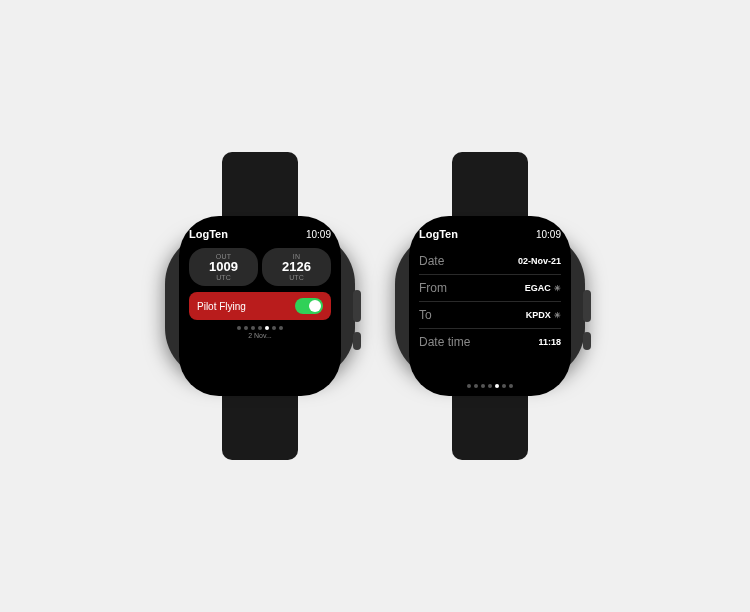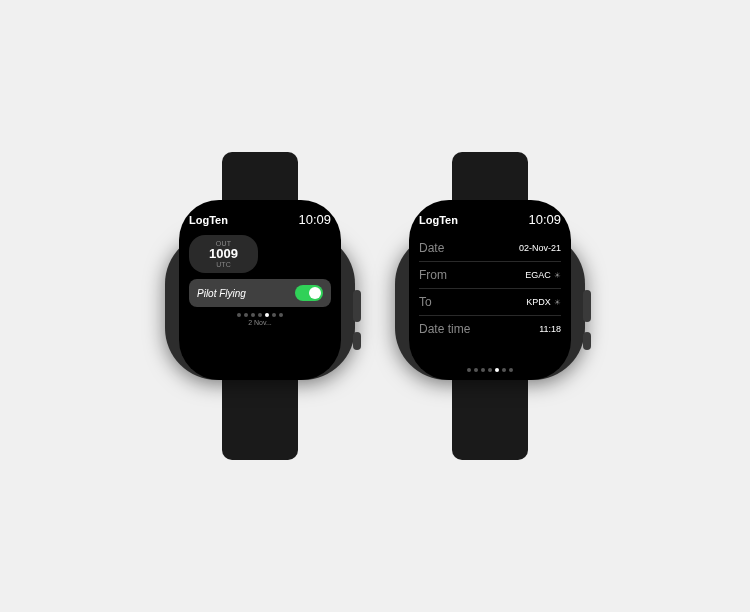--- a/index.html
+++ b/index.html
@@ -34,21 +34,21 @@
 
     
     .watch-body {
       width: 190px;
       height: 148px;
       background: #2d2d2d;
       border-radius: 52px;
       position: relative;
       z-index: 2;
       display: flex;
-      align-items: flex-end;
+      align-items: center;
       justify-content: center;
       box-shadow: 0 4px 20px rgba(0,0,0,0.5);
     }
 
     
     .watch-crown {
       position: absolute;
       right: -6px;
       top: 58px;
       width: 8px;
@@ -98,21 +98,21 @@
     }
 
     .app-title {
       color: #fff;
       font-size: 11px;
       font-weight: 600;
     }
 
     .watch-time {
       color: #fff;
-      font-size: 13px;
+      font-size: 10px;
       font-weight: 400;
     }
 
     
     .button-grid {
       display: grid;
       grid-template-columns: 1fr 1fr;
       gap: 4px;
       margin-bottom: 6px;
     }
@@ -144,25 +144,24 @@
     .time-btn-sub {
       color: #888;
       font-size: 7px;
     }
 
     
     .toggle-row {
       display: flex;
       align-items: center;
       justify-content: space-between;
-      background: #404040;
+      background: #b91c1c;
       border-radius: 8px;
       padding: 6px 8px;
       margin-bottom: 4px;
-      font-style: italic;
     }
 
     .toggle-label {
       color: #fff;
       font-size: 10px;
       font-weight: 500;
     }
 
     .toggle-switch {
       width: 28px;
@@ -231,21 +230,21 @@
 
     .detail-key {
       color: #888;
       font-size: 12px;
       font-weight: 400;
     }
 
     .detail-value {
       color: #fff;
       font-size: 9px;
-      font-weight: 400;
+      font-weight: 700;
       display: flex;
       align-items: center;
       gap: 3px;
     }
 
     .sun-icon {
       color: #888;
       font-size: 8px;
     }
   </style>
@@ -263,20 +262,25 @@
         <span class="app-title">LogTen</span>
         <span class="watch-time">10:09</span>
       </div>
 
       <div class="button-grid">
         <div class="time-btn">
           <span class="time-btn-label">OUT</span>
           <span class="time-btn-value">1009</span>
           <span class="time-btn-sub">UTC</span>
         </div>
+        <div class="time-btn">
+          <span class="time-btn-label">IN</span>
+          <span class="time-btn-value">2126</span>
+          <span class="time-btn-sub">UTC</span>
+        </div>
       </div>
 
       <div class="toggle-row">
         <span class="toggle-label">Pilot Flying</span>
         <div class="toggle-switch"></div>
       </div>
 
       <div class="dots-row">
         <div class="dot"></div>
         <div class="dot"></div>

